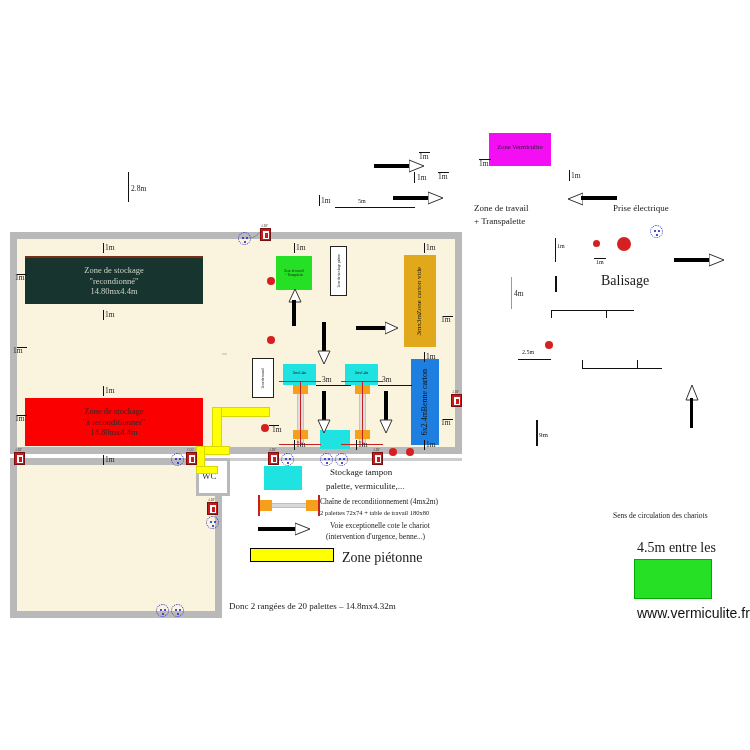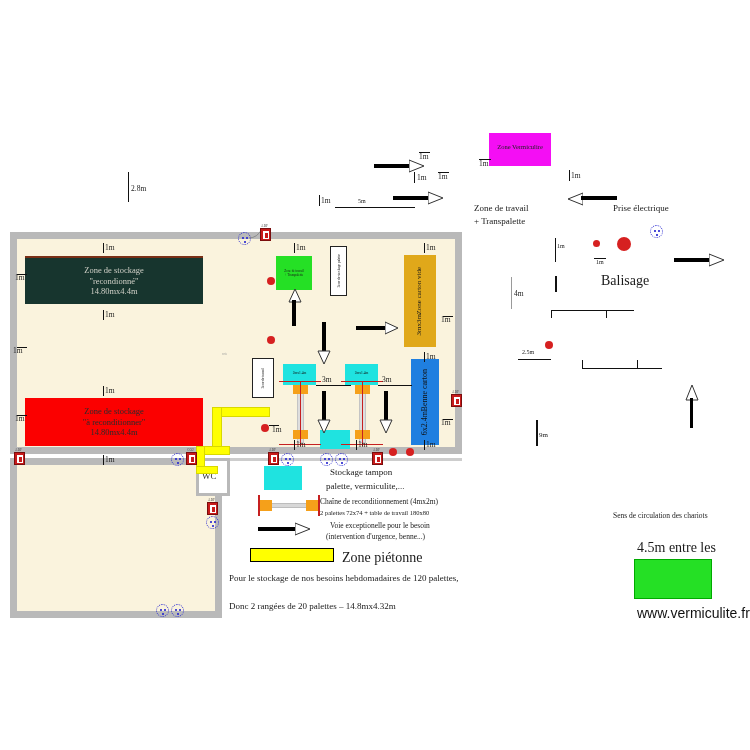--- a/index.html
+++ b/index.html
@@ -500,22 +500,21 @@
     <div class="vend" style="left:0;"></div>
     <div class="vend" style="left:60px;"></div>
   </div>
   <div class="note" style="left:320px;top:497px;text-align:right;">Chaîne de reconditionnement (4mx2m)</div>
   <div class="note" style="left:320px;top:508px;font-size:6.5px;">2 palettes 72x74 + table de travail 180x80</div>
 
   <div class="abs" style="left:258px;top:527px;width:38px;height:4px;background:#000;"></div>
   <svg class="abs" style="left:295px;top:521px;" width="16" height="16">
     <polygon points="0,2 15,8 0,14" fill="#ffffff" stroke="#333" stroke-width="1"></polygon>
   </svg>
-  <div class="note" style="left:330px;top:521px;">Voie exceptionelle pour le besoin</div>
+  <div class="note" style="left:330px;top:521px;">Voie exceptionelle cote le chariot</div>
   <div class="note" style="left:326px;top:532px;">(intervention d'urgence, benne...)</div>
 
   <div class="legend-ped"></div>
   <div class="note note-xl" style="left:342px;top:548px;">Zone piétonne</div>
 
-  <div class="note note-lg" style="left:229px;top:572px;">Pour le stockage de nos besoins hebdomadaires de 120 palettes,</div>
   <div class="note note-lg" style="left:229px;top:600px;">Donc 2 rangées de 20 palettes – 14.8mx4.32m</div>
 
 </div>
 
 </body></html>

